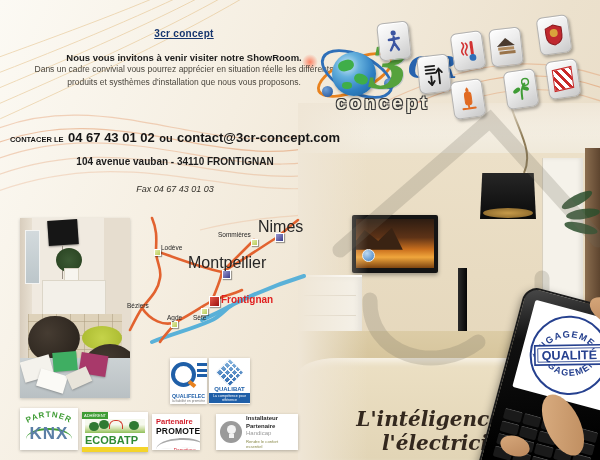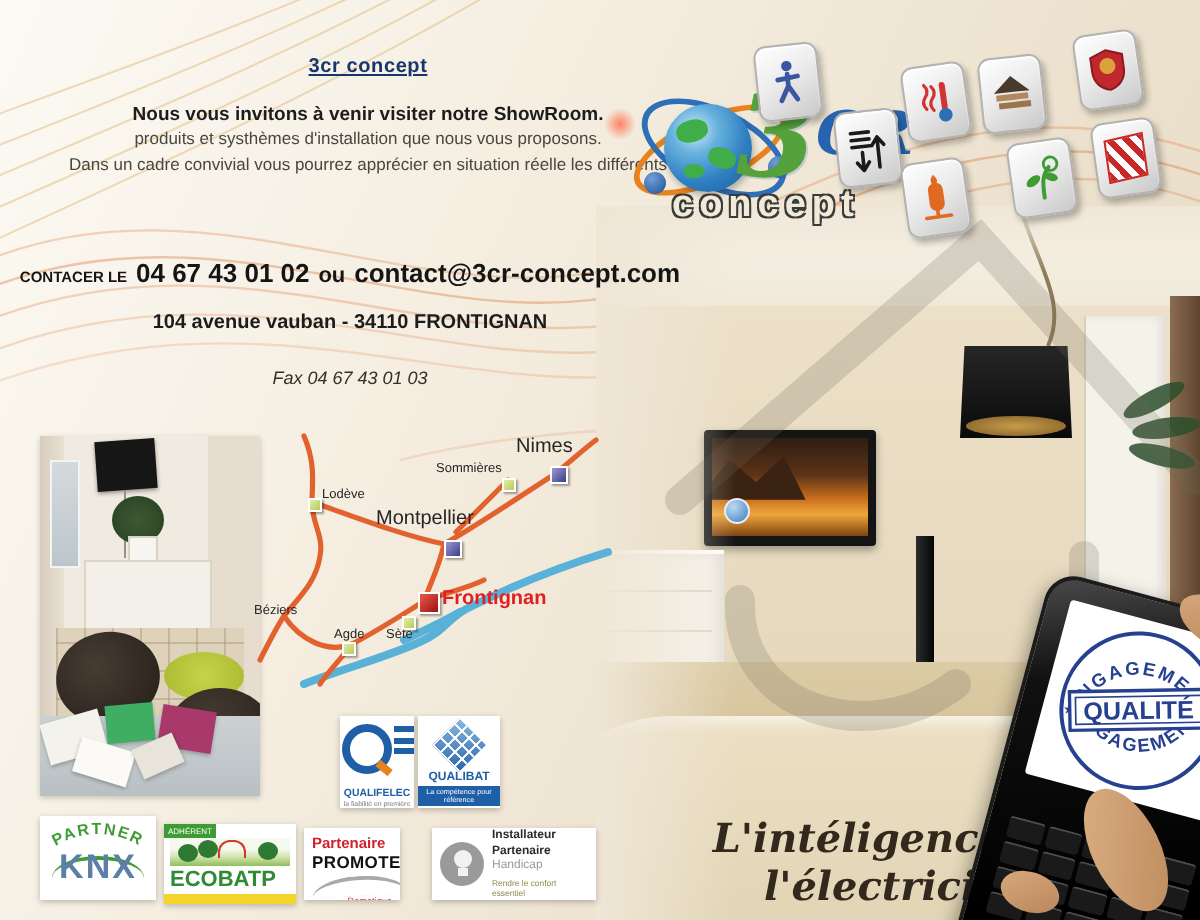--- a/index.html
+++ b/index.html
@@ -87,21 +87,21 @@
   
   .tile{position:absolute;width:30px;height:36px;border-radius:6px;z-index:3;
     background:linear-gradient(150deg,#ffffff 0%,#ececec 45%,#c9c9c9 100%);
     border:1px solid #b2b2b2;box-shadow:1.5px 2.5px 3px rgba(0,0,0,.28),inset 0 1px 1px #fff;
     display:flex;align-items:center;justify-content:center;}
   .fence-fill{width:18px;height:20px;border:1.5px solid #c82828;transform:skewY(-5deg);
     background:repeating-linear-gradient(55deg,#c82828 0 3px,#fff 3px 6px);}
   
   .map{position:absolute;left:118px;top:210px;width:196px;height:140px;z-index:3;}
   .city{position:absolute;color:#262626;white-space:nowrap;}
-  .city.big{font-size:10px;}
+  .city.big{font-size:16px;}
   .city.small{font-size:6.5px;}
   .city.hl{font-size:10px;font-weight:bold;color:#e01f1f;}
   .mk{position:absolute;box-shadow:1px 1px 1px rgba(0,0,0,.35);}
   .mk.p{width:7px;height:7px;background:linear-gradient(135deg,#9a9ad2,#3c3c8a);border:1px solid #fff;}
   .mk.g{width:5px;height:5px;background:linear-gradient(135deg,#e2ecaa,#b9cb5a);border:1px solid #fff;}
   .mk.r{width:9px;height:9px;background:linear-gradient(135deg,#e85a4a,#9c1210);border:1px solid #fff;}
   
   .lg{position:absolute;background:#fff;box-shadow:0 1px 3px rgba(0,0,0,.25);z-index:3;overflow:hidden;}
   .qualifelec{left:170px;top:358px;width:37px;height:46px;text-align:center;}
   .qe-q{position:relative;width:17px;height:17px;border:4px solid #1f5fa8;border-radius:50%;display:inline-block;margin-top:4px;}
@@ -216,22 +216,22 @@
     <g fill="none" stroke="#6e685c" stroke-opacity=".22" stroke-width="15" stroke-linecap="round">
       <path d="M30,150 L180,20 L288,140"></path>
       <path d="M60,200 C58,255 125,275 168,242"></path>
       <path d="M232,178 L232,240"></path>
     </g>
   </svg>
 
   <div class="hdr">
     <div class="hdr-title">3cr concept</div>
     <div class="hdr-invite">Nous vous invitons à venir visiter notre ShowRoom.</div>
+    <div class="hdr-line">Dans un cadre convivial vous pourrez apprécier en situation réelle les différents</div>
     <div class="hdr-line">produits et systhèmes d'installation que nous vous proposons.</div>
-    <div class="hdr-line">Dans un cadre convivial vous pourrez apprécier en situation réelle les différents</div>
   </div>
 
   <div class="contact">
     <div class="c-phone">
       <span class="c-pref">CONTACER LE</span>
       <span class="c-num">04 67 43 01 02</span>
       <span class="c-ou">ou</span>
       <span class="c-num">contact@3cr-concept.com</span>
     </div>
     <div class="c-addr">104 avenue vauban - 34110 FRONTIGNAN</div>

